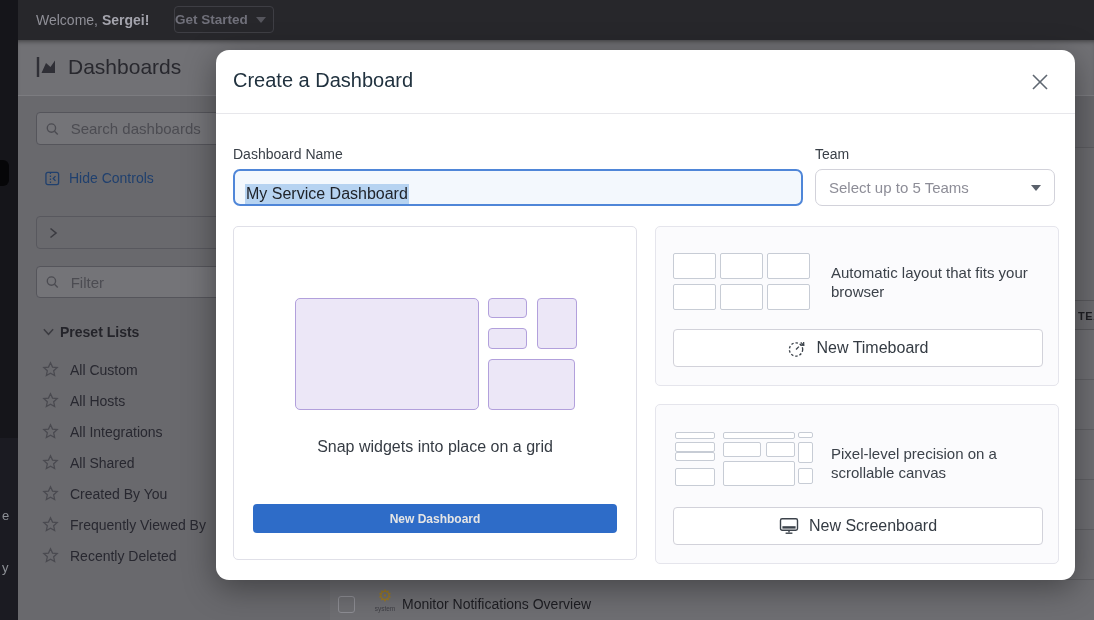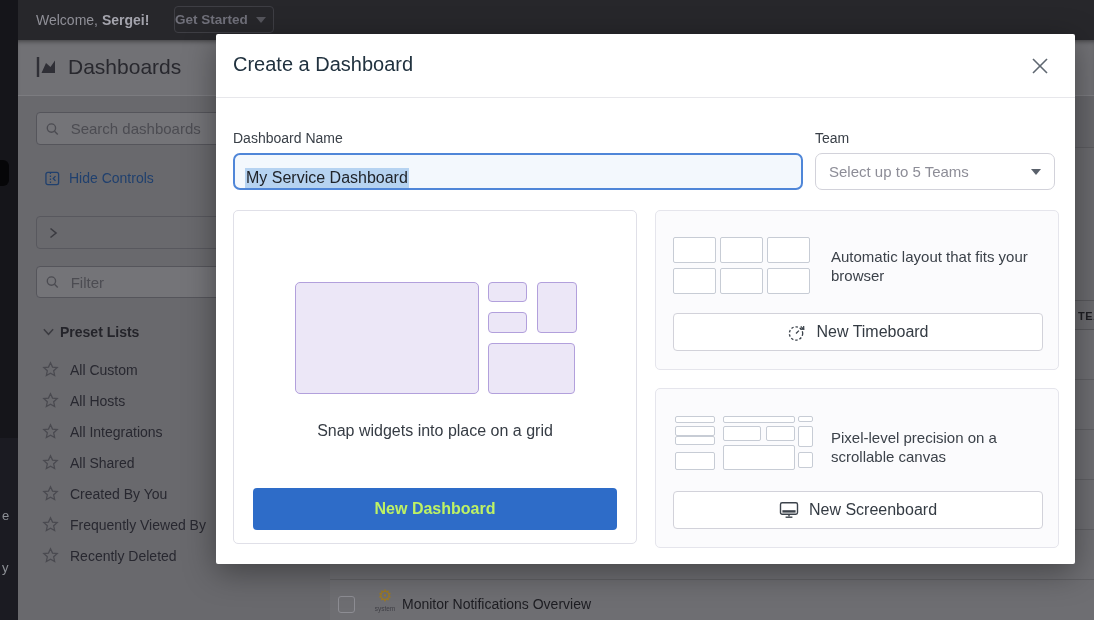--- a/index.html
+++ b/index.html
@@ -52,43 +52,43 @@
   .mb-thead .th-team { position:absolute; left:748px; top:9px; font-size:11px; font-weight:700; letter-spacing:.6px; color:#1e1e23; }
   .mb-rows { position:absolute; left:0; top:234px; width:764px; }
   .mb-row { height:50px; background:#6e6e72; border-bottom:1px solid #606064; position:relative; }
   .row-check { position:absolute; left:8px; top:16px; width:17px; height:17px; border:1.5px solid #8d8d93; border-radius:3px; cursor:pointer; }
   .row-gear { position:absolute; left:42px; top:7px; width:26px; text-align:center; }
   .row-gear .g { font-family:"DejaVu Sans", sans-serif; font-size:16px; line-height:18px; color:#9c7a22; display:block; }
   .row-gear .cap { font-size:6.5px; color:#3f3f45; display:block; margin-top:0px; }
   .row-title { position:absolute; left:72px; top:0; line-height:48px; font-size:14px; color:#1d1d22; cursor:pointer; }
 
   
-  .modal { position:absolute; left:216px; top:34px; width:859px; height:530px; background:#ffffff; border-radius:2px;
+  .modal { position:absolute; left:216px; top:50px; width:859px; height:530px; background:#ffffff; border-radius:13px;
     box-shadow:0 8px 32px rgba(0,0,0,.38); z-index:5; }
   .modal-head { position:relative; height:64px; border-bottom:1px solid #e7e7eb; }
   .modal-title { position:absolute; left:17px; top:19px; font-size:20px; font-weight:500; color:#21323f; }
   .modal-close { position:absolute; right:24px; top:23px; width:20px; height:20px; cursor:pointer; color:#5f6771; }
 
   .fld-label { position:absolute; font-size:14px; color:#3a4048; }
   .name-input { position:absolute; left:17px; top:119px; width:570px; height:37px; background:#f3f8fd; border:2px solid #4f86d8;
     border-radius:7px; display:flex; align-items:flex-end; padding:0 10px; font-size:16px; color:#20242a; cursor:text; }
   .name-input .sel { background:#b6d3f1; padding:1px 1px; }
   .team-select { position:absolute; left:599px; top:119px; width:240px; height:37px; background:#fff; border:1px solid #d2d2da;
     border-radius:7px; display:flex; align-items:center; padding:0 13px; font-size:15px; color:#8d8d97; cursor:pointer; }
   .team-select .caret-dn { position:absolute; right:13px; border-top-color:#5a616b; }
 
   .card { position:absolute; border-radius:5px; }
   .grid-card { left:17px; top:176px; width:404px; height:334px; background:#fff; border:1px solid #e0e0e8; }
   .tb-card  { left:439px; top:176px; width:404px; height:160px; background:#fbfbfd; border:1px solid #e5e5ec; }
   .sb-card  { left:439px; top:354px; width:404px; height:160px; background:#fbfbfd; border:1px solid #e5e5ec; }
 
   .pbox { position:absolute; background:#ece7f7; border:1.5px solid #b2a0dc; border-radius:5px; }
   .grid-caption { position:absolute; left:0; top:211px; width:100%; text-align:center; font-size:16px; color:#363c44; }
-  .btn-primary { position:absolute; left:19px; top:277px; width:364px; height:42px; background:#2e6cc8; border:none; border-radius:4px;
-    color:#bef264; font-size:16px; font-weight:600; font-family:"Liberation Sans", sans-serif; cursor:pointer; }
+  .btn-primary { position:absolute; left:19px; top:277px; width:364px; height:29px; background:#2e6cc8; border:none; border-radius:4px;
+    color:#e5e5e5; font-size:12px; font-weight:600; font-family:"Liberation Sans", sans-serif; cursor:pointer; }
 
   .wbox { position:absolute; background:#fff; border:1px solid #c7ccd5; border-radius:2px; }
   .card-desc { position:absolute; left:175px; width:218px; font-size:15px; line-height:19px; color:#3c424a; }
   .btn-secondary { position:absolute; left:17px; top:102px; width:370px; height:38px; background:#fff; border:1px solid #d2d2da;
     border-radius:4px; display:flex; align-items:center; justify-content:center; gap:10px; font-size:16px; color:#343b43;
     font-family:"Liberation Sans", sans-serif; cursor:pointer; }
   .btn-secondary svg { color:#3c434b; }
 </style>
 </head>
 <body>

